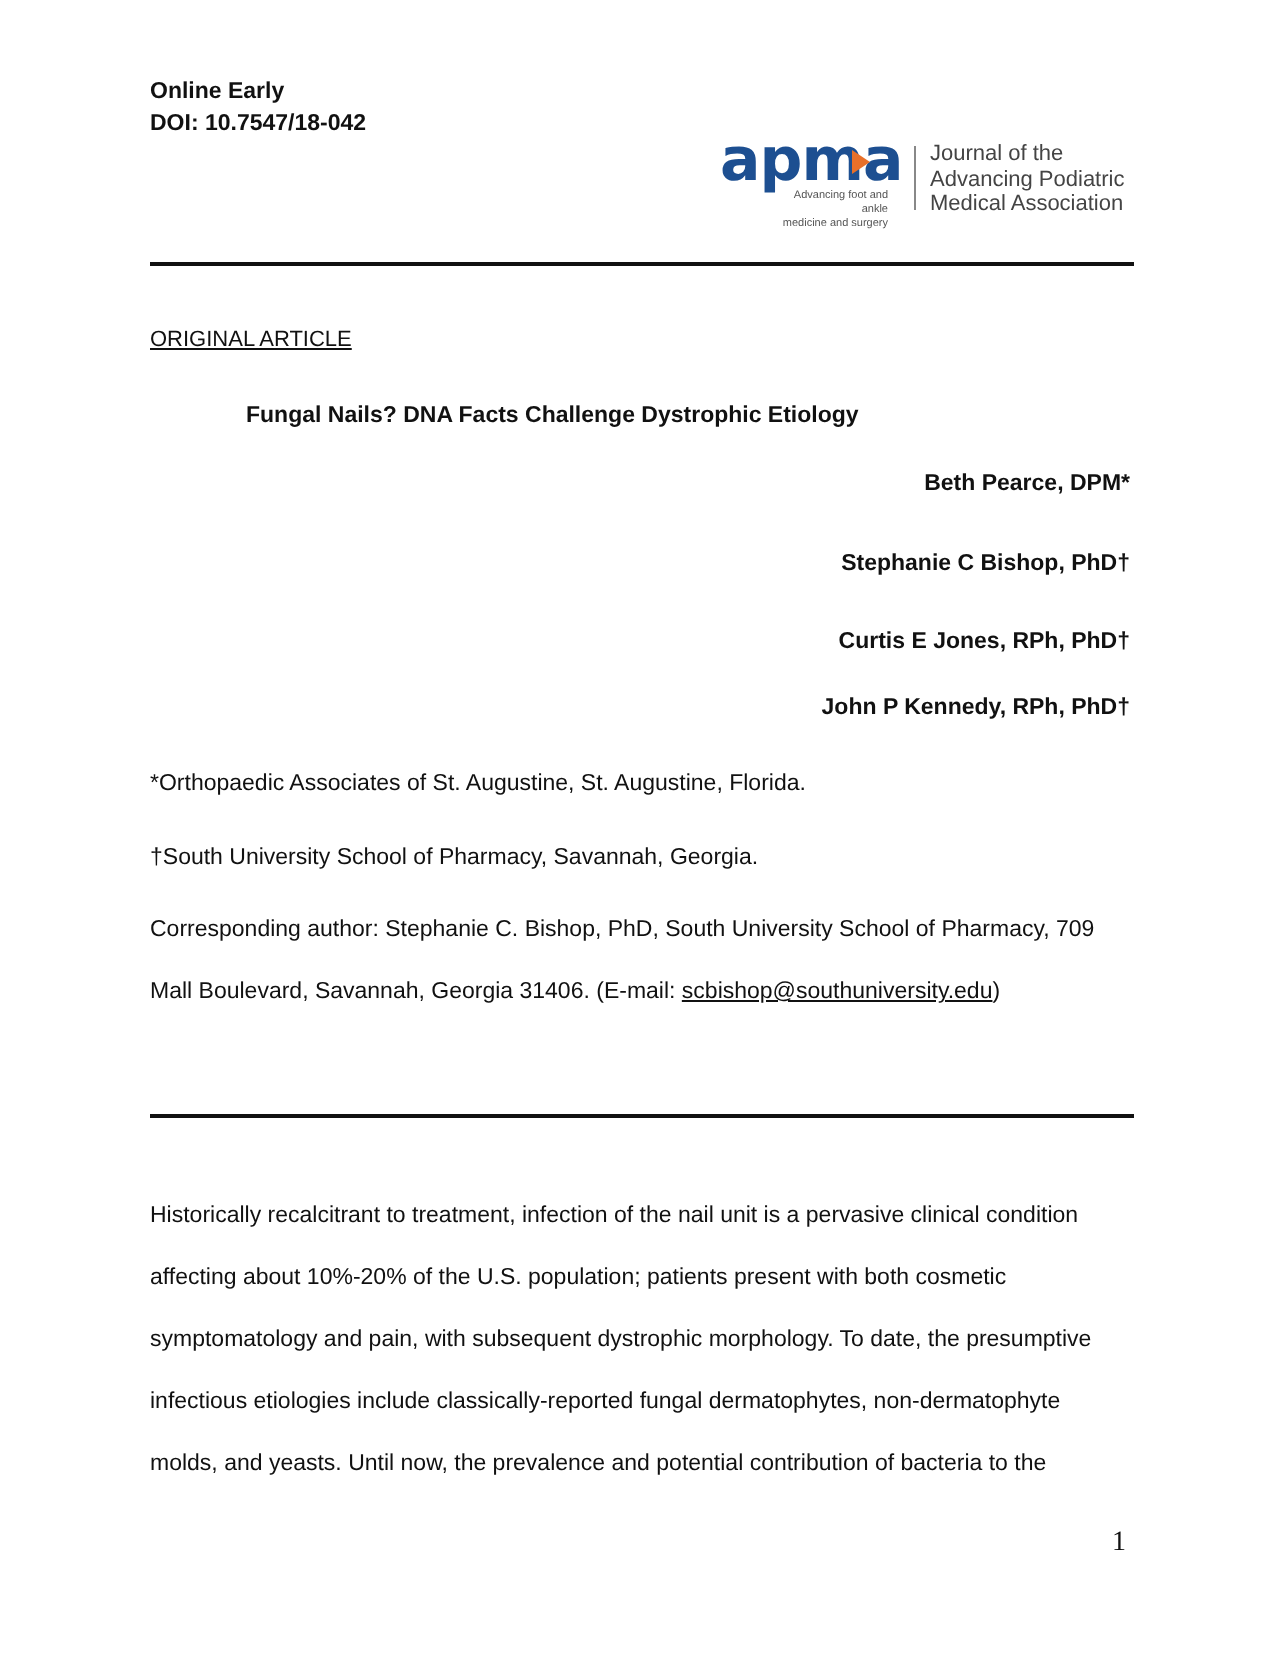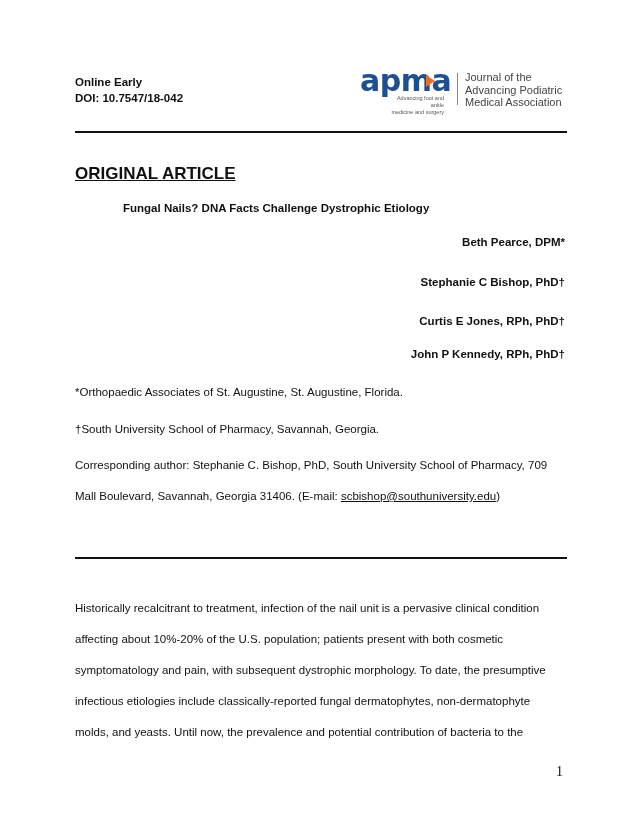--- a/index.html
+++ b/index.html
@@ -1,31 +1,31 @@
 <!DOCTYPE html>
 <html><head>
   <meta charset="utf-8">
   <style>
     html, body { margin: 0; padding: 0; background: #ffffff; }
     body {
       width: 640px; height: 829px; position: relative; overflow: hidden;
       font-family: "Liberation Sans", sans-serif; color: #111;
     }
     .abs { position: absolute; }
-    .hdr-meta { left: 75px; top: 38px; font-size: 11.5px; font-weight: bold; line-height: 16px; margin-top: 36px; }
+    .hdr-meta { left: 75px; top: 38px; font-size: 11.5px; font-weight: bold; line-height: 16px; }
     .logo { left: 360px; top: 32px; width: 210px; height: 48px; margin-top: 37px; }
     .apma-word { position: absolute; left: 0; top: -6px; font-size: 30px; font-weight: bold; color: #1d4f91; letter-spacing: -0.5px; font-family: "DejaVu Sans", sans-serif; }
     .apma-arrow { position: absolute; left: 66px; top: 6px; width: 0; height: 0;
       border-top: 6px solid transparent; border-bottom: 6px solid transparent; border-left: 9px solid #e8702a; }
     .apma-tag { position: absolute; left: 24px; top: 26px; font-size: 5.5px; line-height: 7px; color: #555; text-align: right; width: 60px; }
     .logo-div { position: absolute; left: 97px; top: 4px; width: 1px; height: 32px; background: #888; }
     .journal { position: absolute; left: 105px; top: 2px; font-size: 11px; line-height: 12.5px; color: #444; }
     .notice { left: 75px; top: 98px; width: 492px; font-size: 11.3px; font-style: italic; line-height: 16px; }
     .rule-top { left: 75px; top: 131px; width: 492px; height: 2px; background: #111; }
-    .section { left: 75px; top: 164px; font-size: 17px; font-weight: bold; text-decoration: underline; }
+    .section { left: 75px; top: 164px; font-size: 11px; font-weight: normal; text-decoration: underline; }
     .title { left: 75px; top: 202px; font-size: 11.5px; font-weight: bold; margin-left: 48px; }
     .author { right: 75px; font-size: 11.5px; font-weight: bold; }
     .aff { left: 75px; font-size: 11.5px; }
     .rule-mid { left: 75px; top: 557px; width: 492px; height: 2px; background: #111; }
     .body-line { left: 75px; font-size: 11.5px; }
     .email { text-decoration: underline; color: #111; }
     .pgnum { left: 556px; top: 764px; font-size: 14px; font-family: "Liberation Serif", serif; }
   </style>
 </head>
 <body>

